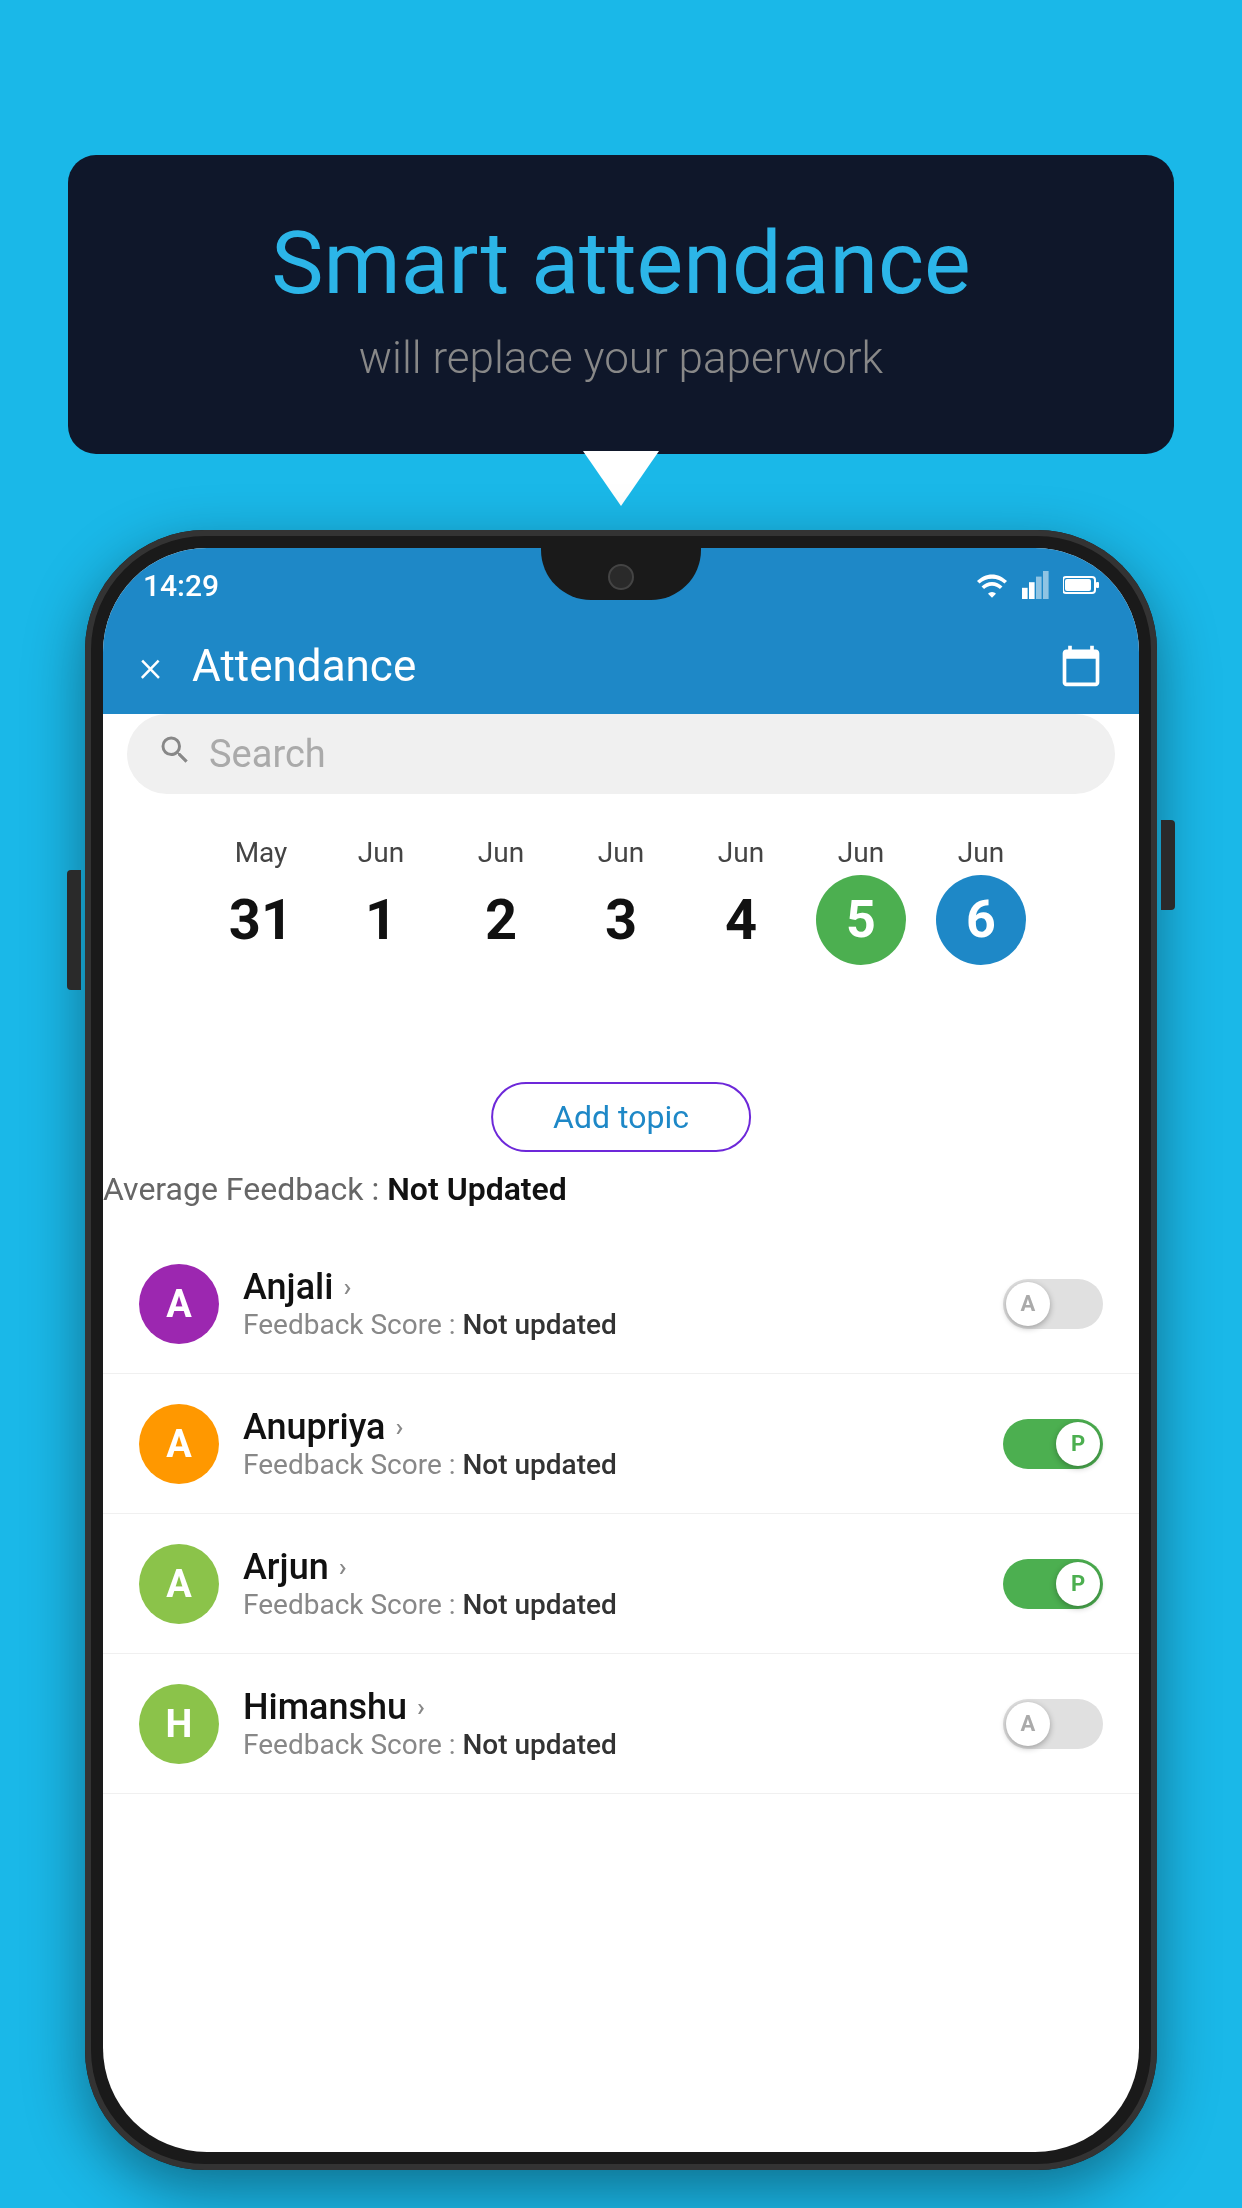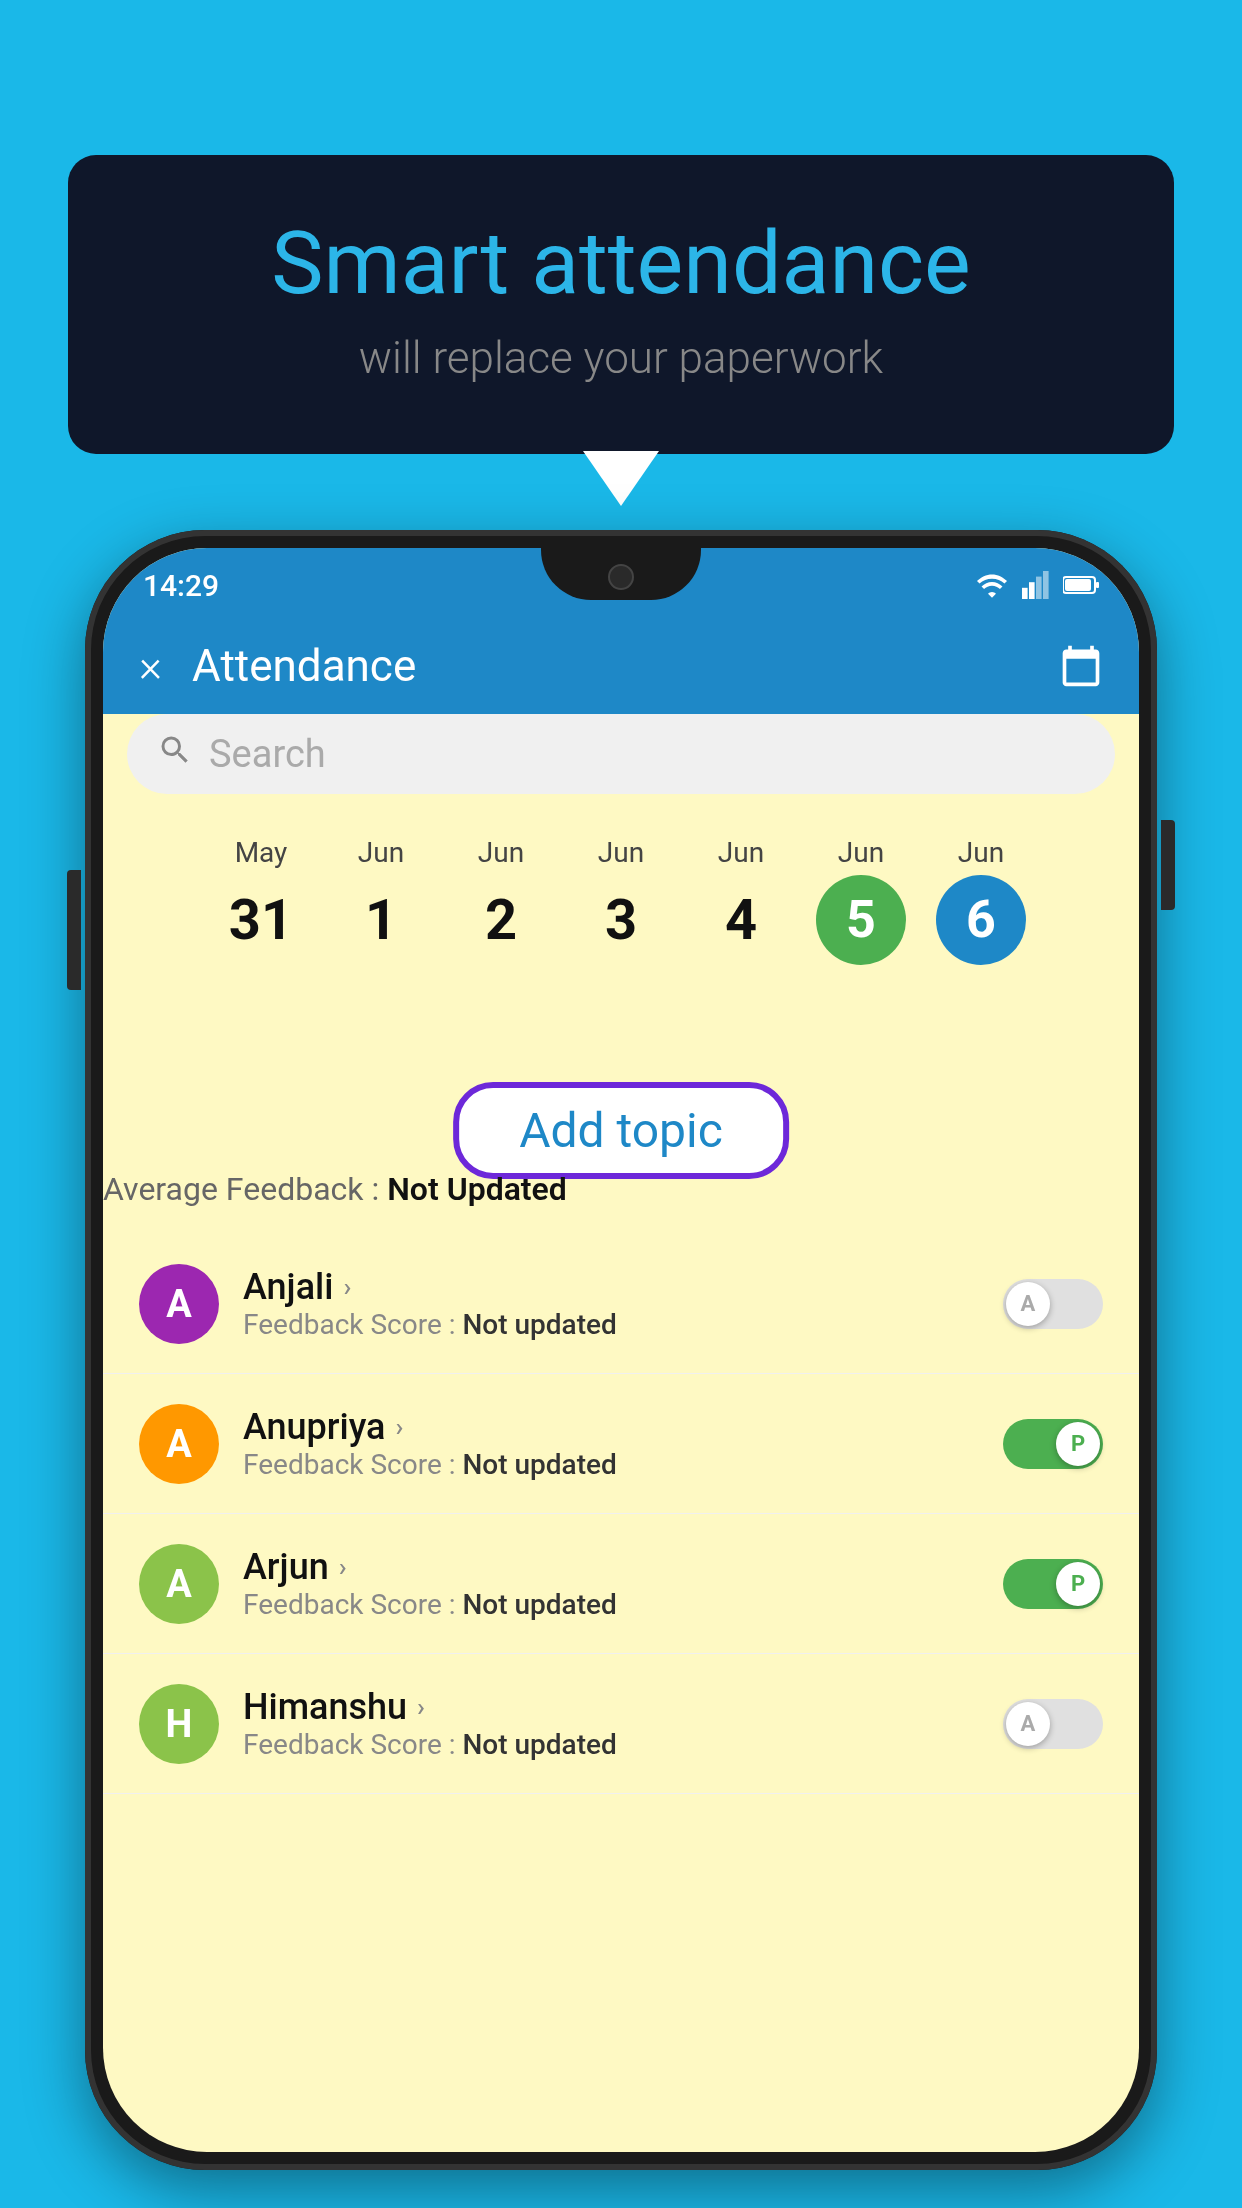--- a/index.html
+++ b/index.html
@@ -97,21 +97,21 @@
       border-radius: 0 4px 4px 0;
     }
 
     
     .phone-screen {
       position: absolute;
       top: 18px;
       left: 18px;
       right: 18px;
       bottom: 18px;
-      background: #fef9c3;
+      background: #ffffff;
       border-radius: 104px;
       overflow: hidden;
       padding-left: 32px;
     }
 
     
     .phone-notch {
       position: absolute;
       top: 0;
       left: 50%;
@@ -296,26 +296,26 @@
       color: #333;
       font-weight: 400;
     }
 
     
     .add-topic-btn {
       position: absolute;
       top: 534px;
       left: 50%;
       transform: translateX(-50%);
-      border: 6px solid #6d28d9;
+      border: 2px solid #6d28d9;
       border-radius: 40px;
       padding: 14px 60px;
       background: white;
       color: #1e88c7;
-      font-size: 48px;
+      font-size: 32px;
       font-weight: 400;
       white-space: nowrap;
       cursor: pointer;
     }
 
     
     .avg-feedback {
       position: absolute;
       top: 622px;
       left: 0;

